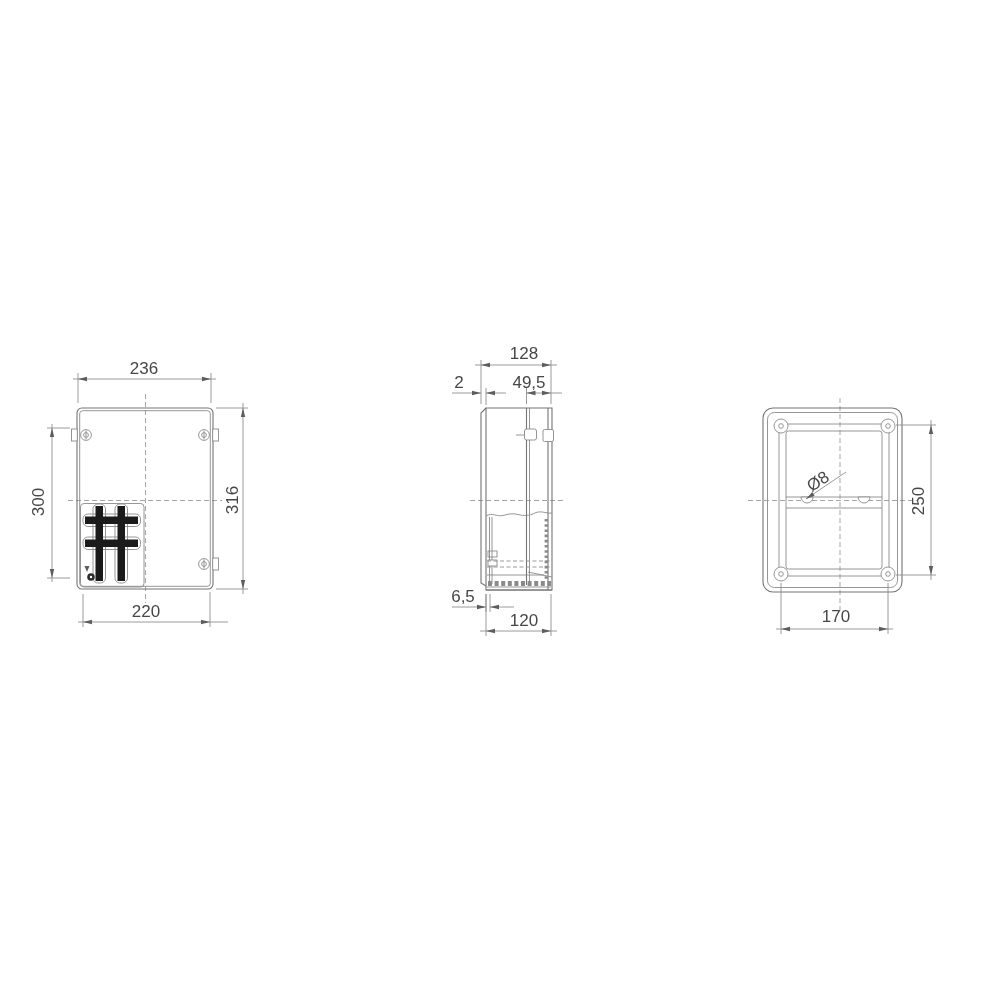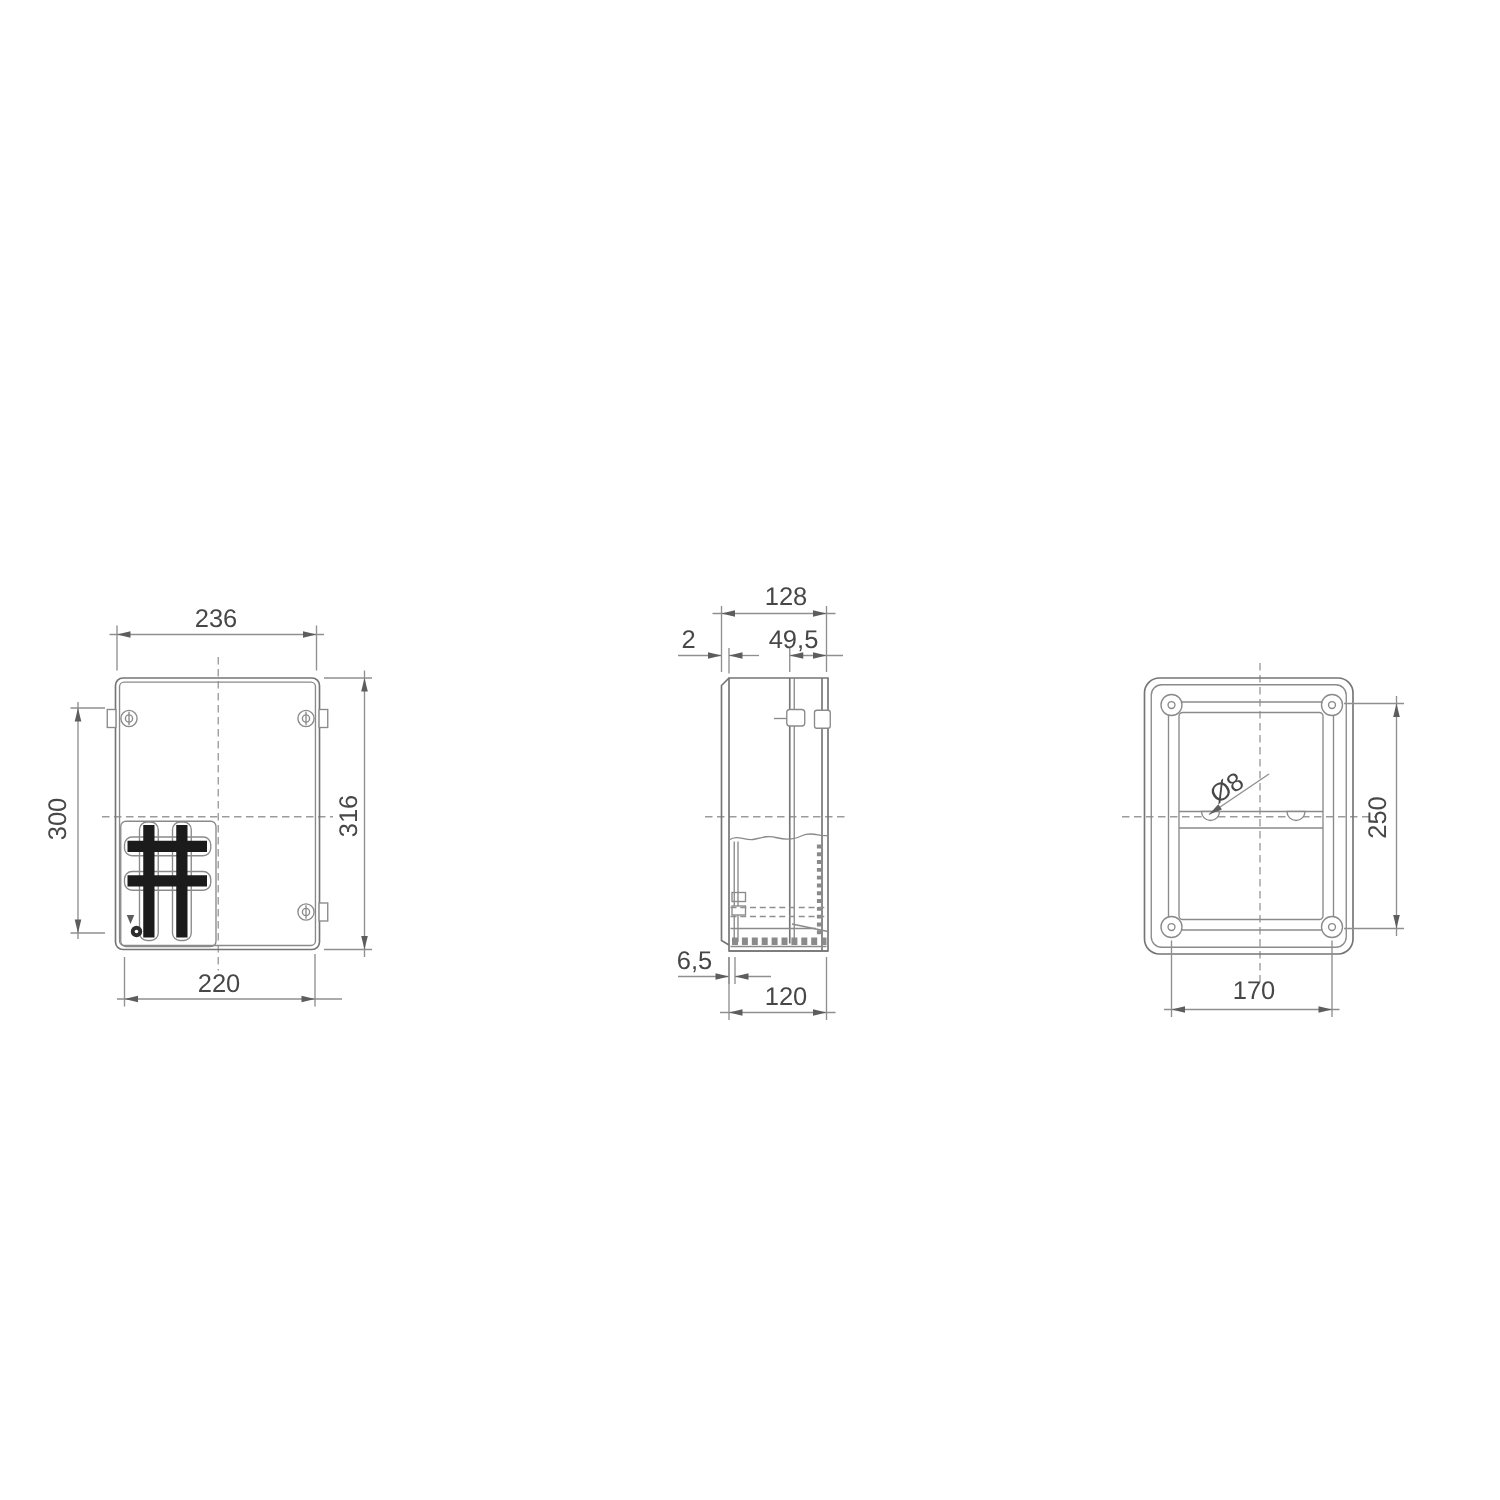--- a/index.html
+++ b/index.html
@@ -1,17 +1,17 @@
 <!DOCTYPE html>
 <html><head>
 <meta charset="utf-8">
 <style>
   html,body{margin:0;padding:0;background:#ffffff;}
   .canvas{position:relative;width:1000px;height:716px;background:#ffffff;overflow:hidden;
-          font-family:"Liberation Sans", sans-serif;margin-top:44px;}
+          font-family:"Liberation Sans", sans-serif;}
   svg{position:absolute;left:0;top:0;}
   .outline{fill:none;stroke:#757575;stroke-width:1.1;}
   .thin{fill:none;stroke:#8a8a8a;stroke-width:0.9;}
   .dim{fill:none;stroke:#8f8f8f;stroke-width:0.9;}
   .center{fill:none;stroke:#9b9b9b;stroke-width:0.9;stroke-dasharray:5 3;}
   .hidden-l{fill:none;stroke:#8f8f8f;stroke-width:0.9;stroke-dasharray:4 2.5;}
   .knurl{fill:none;stroke:#8a8a8a;stroke-width:5;stroke-dasharray:4 2.6;}
   .ticks{fill:none;stroke:#8a8a8a;stroke-width:3.4;stroke-dasharray:2.6 2.6;}
   .bar{fill:#1b1b1b;stroke:none;}
   .barline{fill:none;stroke:#8a8a8a;stroke-width:0.9;}

